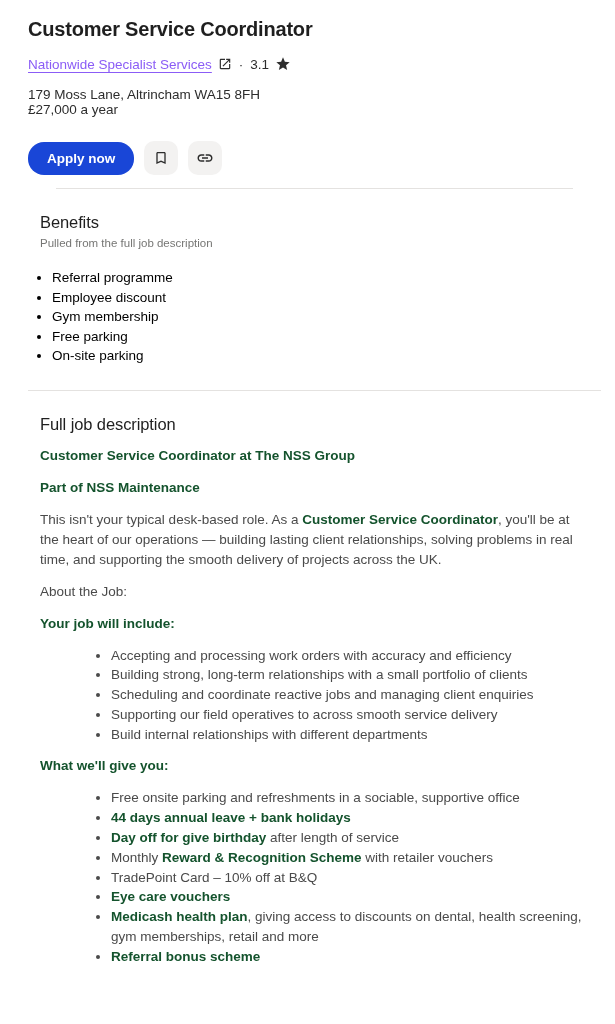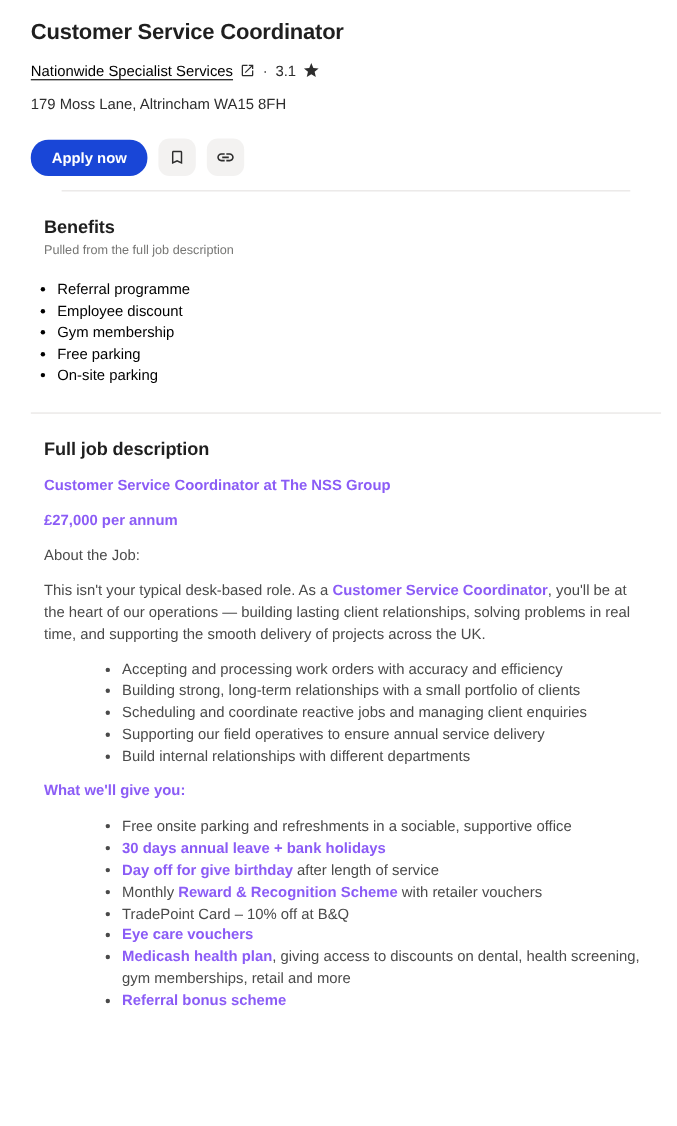--- a/index.html
+++ b/index.html
@@ -23,21 +23,21 @@
   }
   .company-row {
     display: flex;
     align-items: center;
     gap: 6px;
     font-size: 13.5px;
     margin-bottom: 15px;
     color: #2d2d2d;
   }
   .company-link {
-    color: #000000;
+    color: #8b5cf6;
     text-decoration: underline;
     text-underline-offset: 3px;
     cursor: pointer;
   }
   .ext-icon, .star-icon { display: inline-flex; align-items: center; }
   .dot-sep { color: #2d2d2d; padding: 0 1px; }
   .meta-line { font-size: 13.5px; margin-bottom: 0; color: #2d2d2d; }
   .salary-line { margin-bottom: 6px; }
 
   .actions { display: flex; align-items: center; gap: 10px; margin-top: 24px; }
@@ -68,41 +68,41 @@
     border: none;
     border-top: 1px solid #e4e2e0;
     margin: 13px 14px 0 28px;
   }
   hr.divider.flat { margin-top: 0; }
 
   
   section { padding: 24px 28px 24px 40px; }
   .section-heading {
     font-size: 16.5px;
-    font-weight: 700;
+    font-weight: 400;
     color: #1f1f1f;
     letter-spacing: -0.1px;
   }
   .benefits .section-heading { margin-bottom: 5px; }
   .benefits-sub { font-size: 11.5px; color: #767674; margin-bottom: 19px; }
   .benefits ul { list-style: disc outside; padding-left: 12px; }
   .benefits li {
     font-size: 13.5px;
     line-height: 19.5px;
     color: #000000;
   }
 
   .description .section-heading { }
   .description p {
     font-size: 13.5px;
     line-height: 20px;
     margin: 12px 0;
     color: #4a4a4a;
   }
-  .description p b, .description li b { color: #8b5cf6; font-weight: 700; }
+  .description p b, .description li b { color: #14532d; font-weight: 700; }
   .description ul { margin: 12px 0; padding-left: 27px; list-style: disc outside; }
   .description li {
     font-size: 13.5px;
     line-height: 19.8px;
     color: #4a4a4a;
     margin-left: 44px;
   }
 </style>
 </head>
 <body>
@@ -122,20 +122,21 @@
       <span class="dot-sep">·</span>
       <span>3.1</span>
       <span class="star-icon">
         <svg width="16" height="16" viewBox="0 0 24 24" fill="#2d2d2d">
           <path d="M12 17.27 18.18 21l-1.64-7.03L22 9.24l-7.19-.61L12 2 9.19 8.63 2 9.24l5.46 4.73L5.82 21z"></path>
         </svg>
       </span>
     </div>
 
     <div class="meta-line">179 Moss Lane, Altrincham WA15 8FH</div>
+    <div class="meta-line salary-line">£27,000 a year</div>
 
     <div class="actions">
       <button class="apply-btn" style="background:#1946d7">Apply now</button>
       <button class="icon-btn">
         <span style="display:flex">
           <svg width="16" height="16" viewBox="0 0 24 24" fill="#2d2d2d">
             <path d="M17 3H7c-1.1 0-2 .9-2 2v16l7-3 7 3V5c0-1.1-.9-2-2-2zm0 15-5-2.18L7 18V5h10v13z"></path>
           </svg>
         </span>
       </button>
@@ -162,34 +163,35 @@
         <li>On-site parking</li>
       </ul>
   </section>
 
   <hr class="divider flat">
 
   <section class="description">
     <h2 class="section-heading">Full job description</h2>
     <div>
         <p><b>Customer Service Coordinator at The NSS Group</b></p>
-        <p><b>£27,000 per annum</b></p>
+        <p><b>Part of NSS Maintenance</b></p>
+        <p><span>This isn't your typical desk-based role. As a </span><b>Customer Service Coordinator</b><span>, you'll be at the heart of our operations — building lasting client relationships, solving problems in real time, and supporting the smooth delivery of projects across the UK.</span></p>
         <p><span>About the Job:</span></p>
-        <p><span>This isn't your typical desk-based role. As a </span><b>Customer Service Coordinator</b><span>, you'll be at the heart of our operations — building lasting client relationships, solving problems in real time, and supporting the smooth delivery of projects across the UK.</span></p>
+        <p><b>Your job will include:</b></p>
         <ul>
           <li><span>Accepting and processing work orders with accuracy and efficiency</span></li>
           <li><span>Building strong, long-term relationships with a small portfolio of clients</span></li>
           <li><span>Scheduling and coordinate reactive jobs and managing client enquiries</span></li>
-          <li><span>Supporting our field operatives to ensure annual service delivery</span></li>
+          <li><span>Supporting our field operatives to across smooth service delivery</span></li>
           <li><span>Build internal relationships with different departments</span></li>
         </ul>
         <p><b>What we'll give you:</b></p>
         <ul>
           <li><span>Free onsite parking and refreshments in a sociable, supportive office</span></li>
-          <li><b>30 days annual leave + bank holidays</b></li>
+          <li><b>44 days annual leave + bank holidays</b></li>
           <li><b>Day off for give birthday</b><span> after length of service</span></li>
           <li><span>Monthly </span><b>Reward &amp; Recognition Scheme</b><span> with retailer vouchers</span></li>
           <li><span>TradePoint Card – 10% off at B&amp;Q</span></li>
           <li><b>Eye care vouchers</b></li>
           <li><b>Medicash health plan</b><span>, giving access to discounts on dental, health screening, gym memberships, retail and more</span></li>
           <li><b>Referral bonus scheme</b></li>
         </ul>
       </div>
   </section>
 

